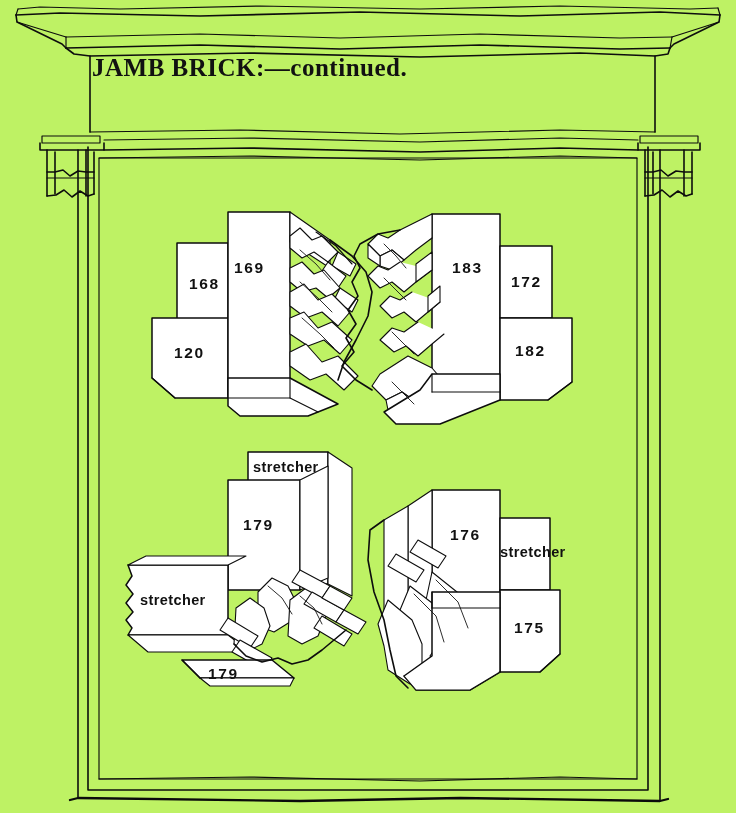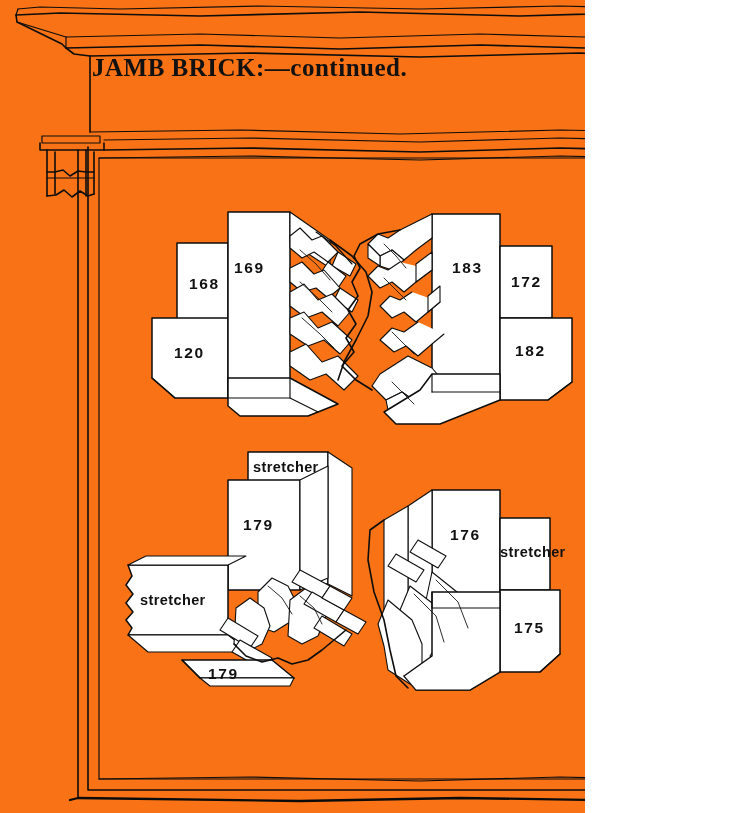--- a/index.html
+++ b/index.html
@@ -6,23 +6,23 @@
   html, body {
     margin: 0;
     padding: 0;
     background: #ffffff;
   }
   body {
     font-family: "Liberation Serif", serif;
   }
   #plate {
     position: relative;
-    width: 585px;
+    width: 736px;
     height: 813px;
-    background: #f97316;
+    background: #bef264;
     overflow: hidden;
   }
   #plate svg {
     position: absolute;
     left: 0;
     top: 0;
   }
   .ink {
     fill: none;
     stroke: #0d0d0d;

